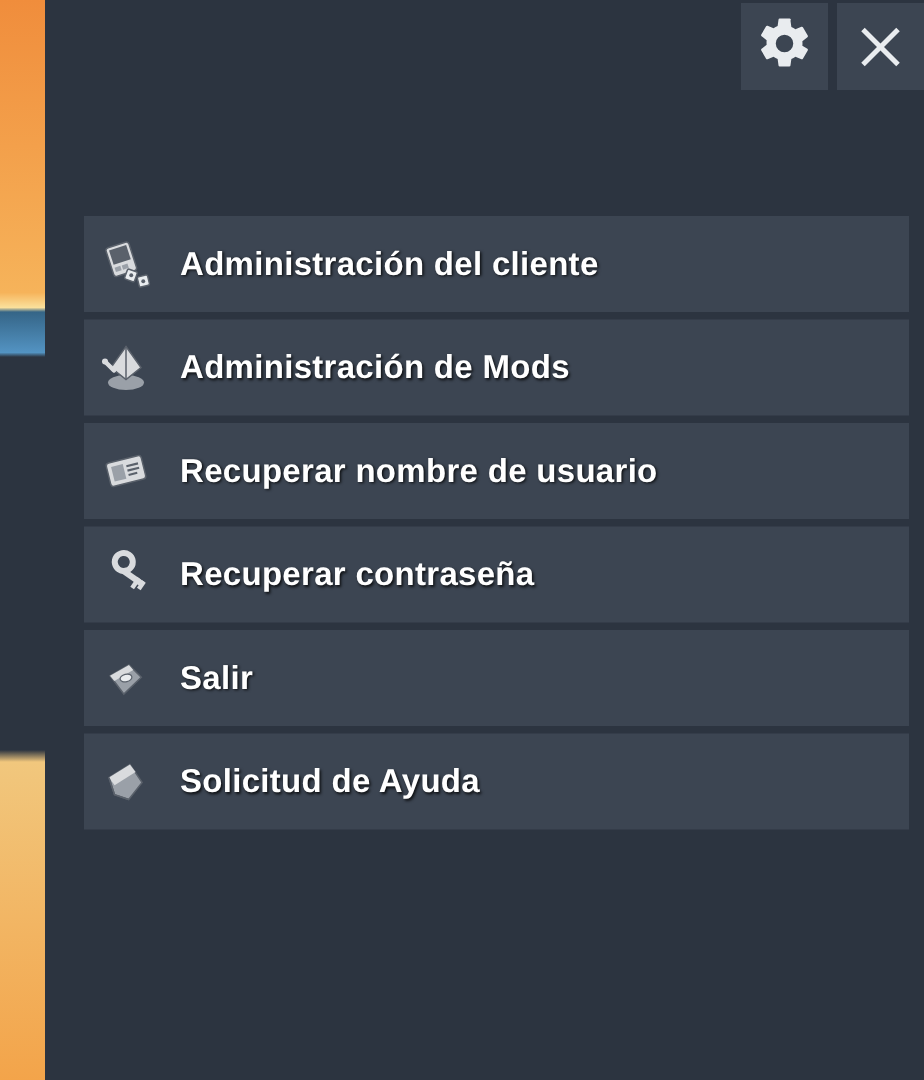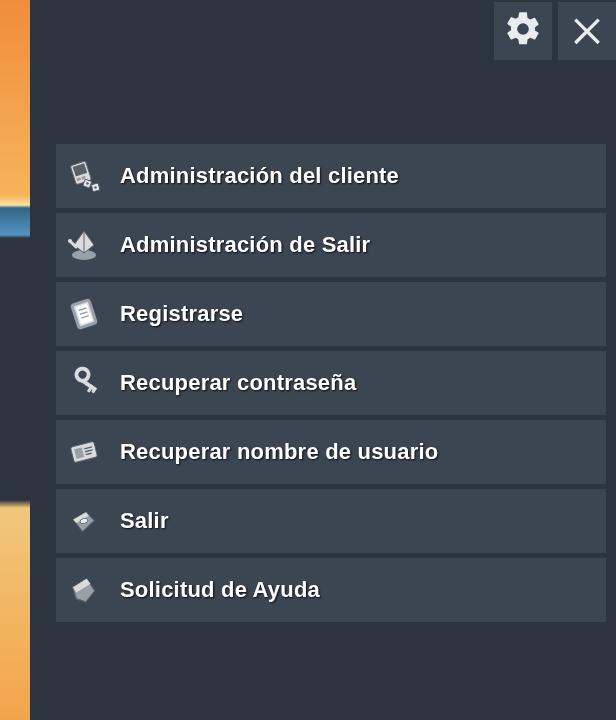--- a/index.html
+++ b/index.html
@@ -143,71 +143,56 @@
     <div class="menu-item">
       <span class="menu-icon">
         <svg viewBox="0 0 40 40">
           <ellipse cx="20" cy="30" rx="12" ry="5" fill="#9aa0a8"></ellipse>
           <path d="M20 6 L30 20 L20 28 L10 20 Z" fill="#d9dbde" stroke="#5a616b" stroke-width="1"></path>
           <path d="M20 6 L20 28" stroke="#5a616b" stroke-width="1"></path>
           <path d="M12 22 L6 16" stroke="#d9dbde" stroke-width="3" stroke-linecap="round"></path>
           <circle cx="6" cy="16" r="2" fill="#d9dbde"></circle>
         </svg>
       </span>
-      <span class="menu-label">Administración de Salir</span>
-    </div>
-
-    <div class="menu-item">
-      <span class="menu-icon">
-        <svg viewBox="0 0 40 40">
-          <g transform="rotate(-18 20 20)">
-            <rect x="11" y="8" width="18" height="24" rx="2" fill="#d9dbde" stroke="#5a616b" stroke-width="1"></rect>
-            <rect x="11" y="8" width="18" height="24" rx="2" fill="none" stroke="#9aa0a8" stroke-width="3"></rect>
-            <rect x="14" y="11" width="12" height="18" fill="#ffffff"></rect>
-            <line x1="16" y1="15" x2="24" y2="15" stroke="#9aa0a8" stroke-width="1.4"></line>
-            <line x1="16" y1="19" x2="24" y2="19" stroke="#9aa0a8" stroke-width="1.4"></line>
-            <line x1="16" y1="23" x2="24" y2="23" stroke="#9aa0a8" stroke-width="1.4"></line>
-          </g>
-        </svg>
-      </span>
-      <span class="menu-label">Registrarse</span>
-    </div>
-
-    <div class="menu-item">
-      <span class="menu-icon">
-        <svg viewBox="0 0 40 40">
-          <g transform="rotate(35 20 20)">
-            <circle cx="14" cy="14" r="6" fill="none" stroke="#d9dbde" stroke-width="4"></circle>
-            <rect x="17" y="17" width="16" height="4" fill="#d9dbde"></rect>
-            <rect x="27" y="17" width="3" height="8" fill="#d9dbde"></rect>
-            <rect x="31" y="17" width="3" height="6" fill="#d9dbde"></rect>
-          </g>
-        </svg>
-      </span>
-      <span class="menu-label">Recuperar contraseña</span>
-    </div>
+      <span class="menu-label">Administración de Mods</span>
+    </div>
+
 
     <div class="menu-item">
       <span class="menu-icon">
         <svg viewBox="0 0 40 40">
           <g transform="rotate(-14 20 20)">
             <rect x="8" y="12" width="24" height="16" rx="2" fill="#d9dbde" stroke="#5a616b" stroke-width="1"></rect>
             <rect x="11" y="15" width="8" height="10" fill="#9aa0a8"></rect>
             <line x1="21" y1="17" x2="29" y2="17" stroke="#5a616b" stroke-width="1.4"></line>
             <line x1="21" y1="20" x2="29" y2="20" stroke="#5a616b" stroke-width="1.4"></line>
             <line x1="21" y1="23" x2="27" y2="23" stroke="#5a616b" stroke-width="1.4"></line>
           </g>
         </svg>
       </span>
       <span class="menu-label">Recuperar nombre de usuario</span>
     </div>
 
     <div class="menu-item">
       <span class="menu-icon">
         <svg viewBox="0 0 40 40">
+          <g transform="rotate(35 20 20)">
+            <circle cx="14" cy="14" r="6" fill="none" stroke="#d9dbde" stroke-width="4"></circle>
+            <rect x="17" y="17" width="16" height="4" fill="#d9dbde"></rect>
+            <rect x="27" y="17" width="3" height="8" fill="#d9dbde"></rect>
+            <rect x="31" y="17" width="3" height="6" fill="#d9dbde"></rect>
+          </g>
+        </svg>
+      </span>
+      <span class="menu-label">Recuperar contraseña</span>
+    </div>
+
+    <div class="menu-item">
+      <span class="menu-icon">
+        <svg viewBox="0 0 40 40">
           <g transform="rotate(-14 20 20)">
             <path d="M10 16 L24 12 L30 22 L16 30 Z" fill="#9aa0a8" stroke="#5a616b" stroke-width="1"></path>
             <path d="M10 16 L24 12 L26 16 L12 20 Z" fill="#d9dbde"></path>
             <ellipse cx="20" cy="20" rx="4" ry="2.5" fill="#e9ecef" stroke="#5a616b" stroke-width="0.8"></ellipse>
           </g>
         </svg>
       </span>
       <span class="menu-label">Salir</span>
     </div>
 

